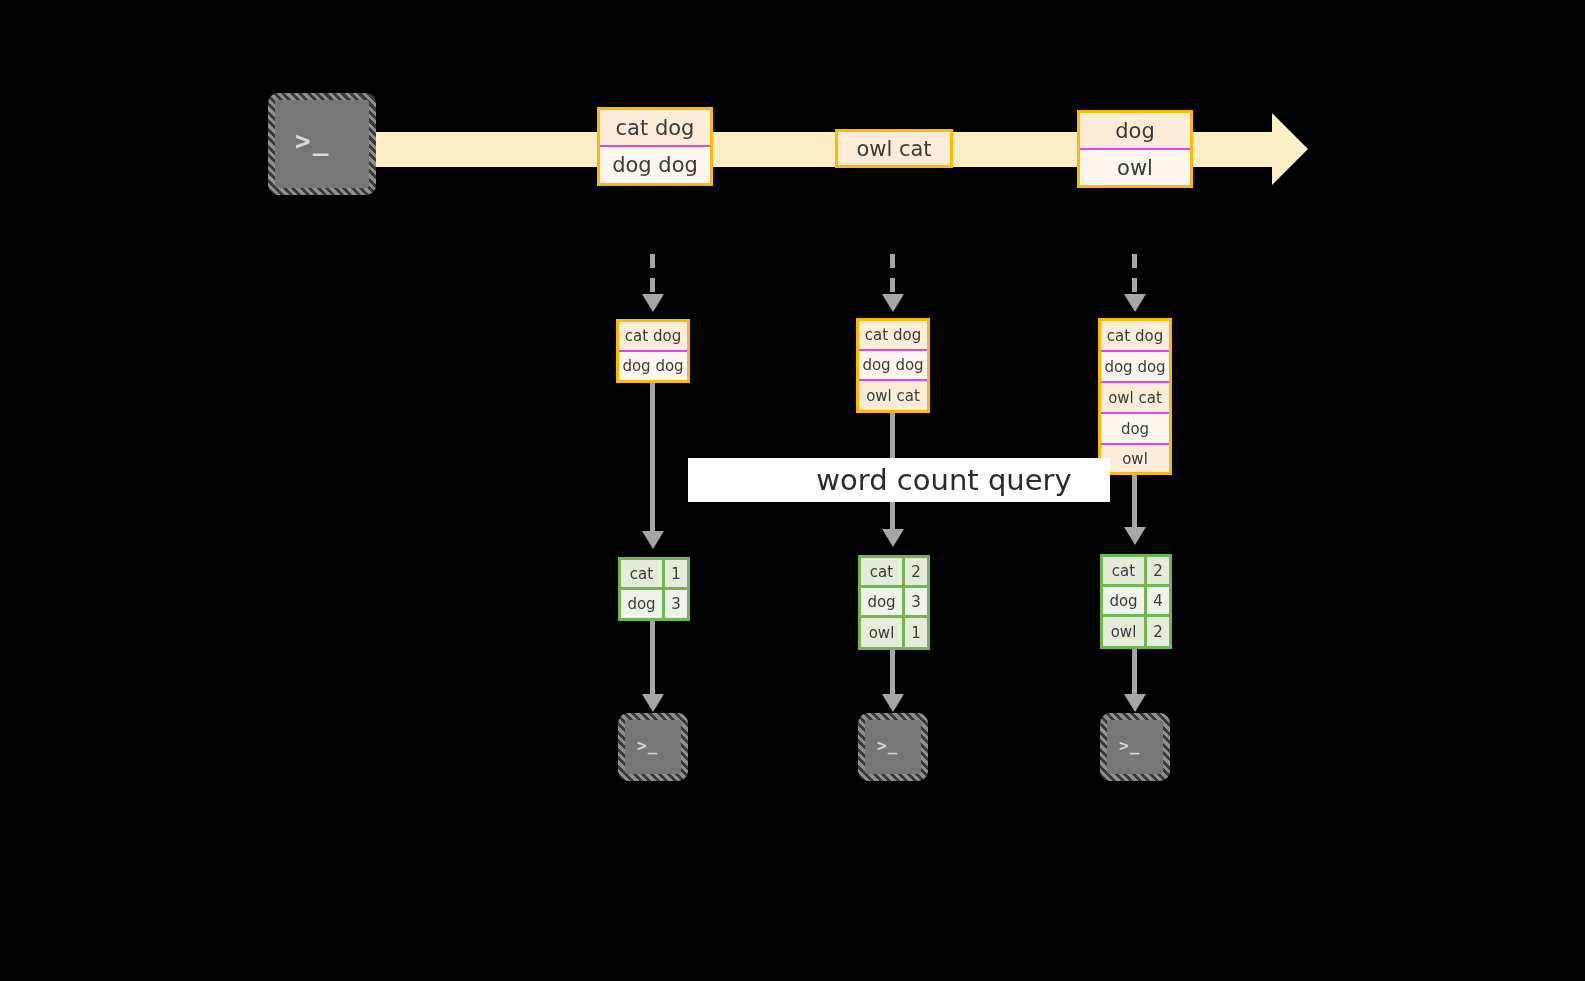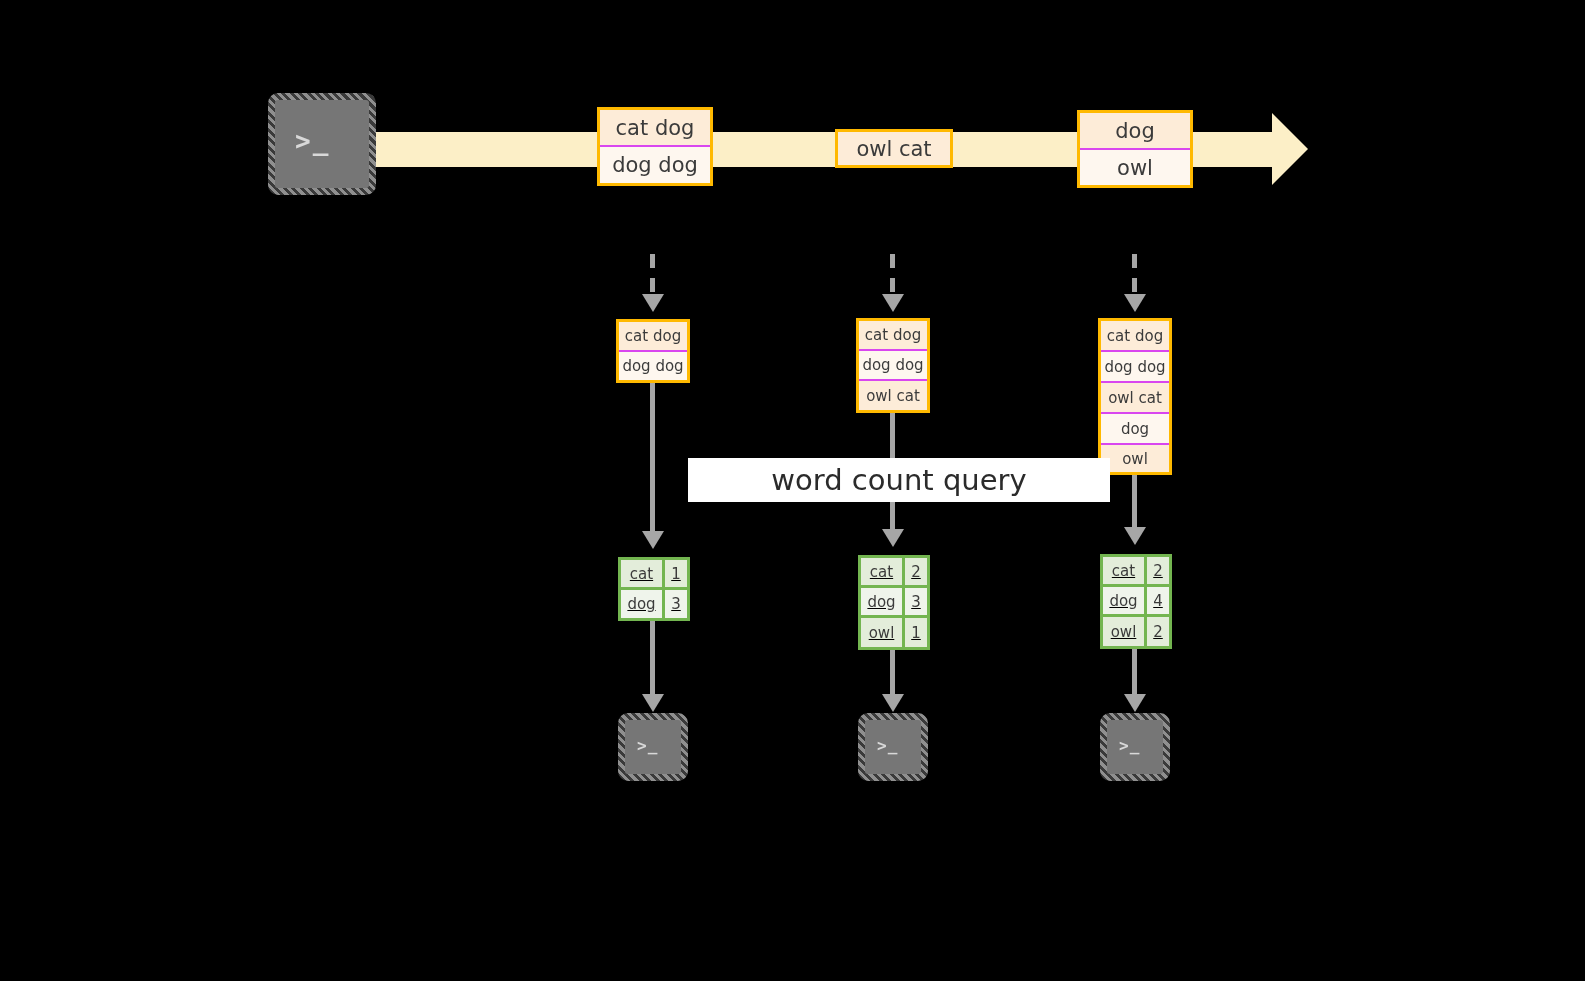--- a/index.html
+++ b/index.html
@@ -23,21 +23,21 @@
 
   
   .ebox{box-sizing:border-box;border:3px solid #FFB900;background:#FFF6EC;}
   .erow{box-sizing:border-box;display:flex;align-items:center;justify-content:center;
         color:#3b3b3b;background:#FDECD8;border-bottom:2px solid #d946ef;white-space:nowrap;}
   .erow:last-child{border-bottom:none;}
   .erow.alt{background:#FEF7EF;}
 
   
   .gbox{box-sizing:border-box;border:3px solid #73B550;background:#E7EFE0;}
-  .grow{display:flex;box-sizing:border-box;border-bottom:3px solid #73B550;text-decoration:underline;}
+  .grow{display:flex;box-sizing:border-box;border-bottom:3px solid #73B550;}
   .grow:last-child{border-bottom:none;}
   .gcell{box-sizing:border-box;display:flex;align-items:center;justify-content:center;
          color:#3b3b3b;background:#E3EDDA;}
   .grow.alt .gcell{background:#EFF4EB;}
   .gkey{border-right:3px solid #73B550;}
 
   
   .line{background:#A6A6A6;width:5px;}
   .dash{width:5px;background:repeating-linear-gradient(#A6A6A6 0 14px,transparent 14px 24px);}
   .ahead{width:0;height:0;border-left:11px solid transparent;border-right:11px solid transparent;
@@ -167,15 +167,15 @@
 
   <div class="abs line" style="left:1132px;top:649px;height:45px;"></div>
   <div class="abs ahead" style="left:1124px;top:694px;"></div>
 
   <div class="abs term" style="left:1100px;top:713px;width:70px;height:68px;">
     <span class="term-glyph" style="left:12px;top:18px;font-size:16px;letter-spacing:1px;">&gt;_</span>
   </div>
 
   <div class="abs qlabel" style="left:688px;top:458px;width:422px;height:44px;font-size:29px;"></div>
   <div class="abs" style="left:688px;top:458px;width:422px;height:44px;display:flex;align-items:center;
-              justify-content:center;font-size:29px;color:#2b2b2b;">word count query</div>
+              justify-content:center;font-size:29px;color:#2b2b2b;padding-left:45px;">word count query</div>
 
 </div>
 
 </body></html>

